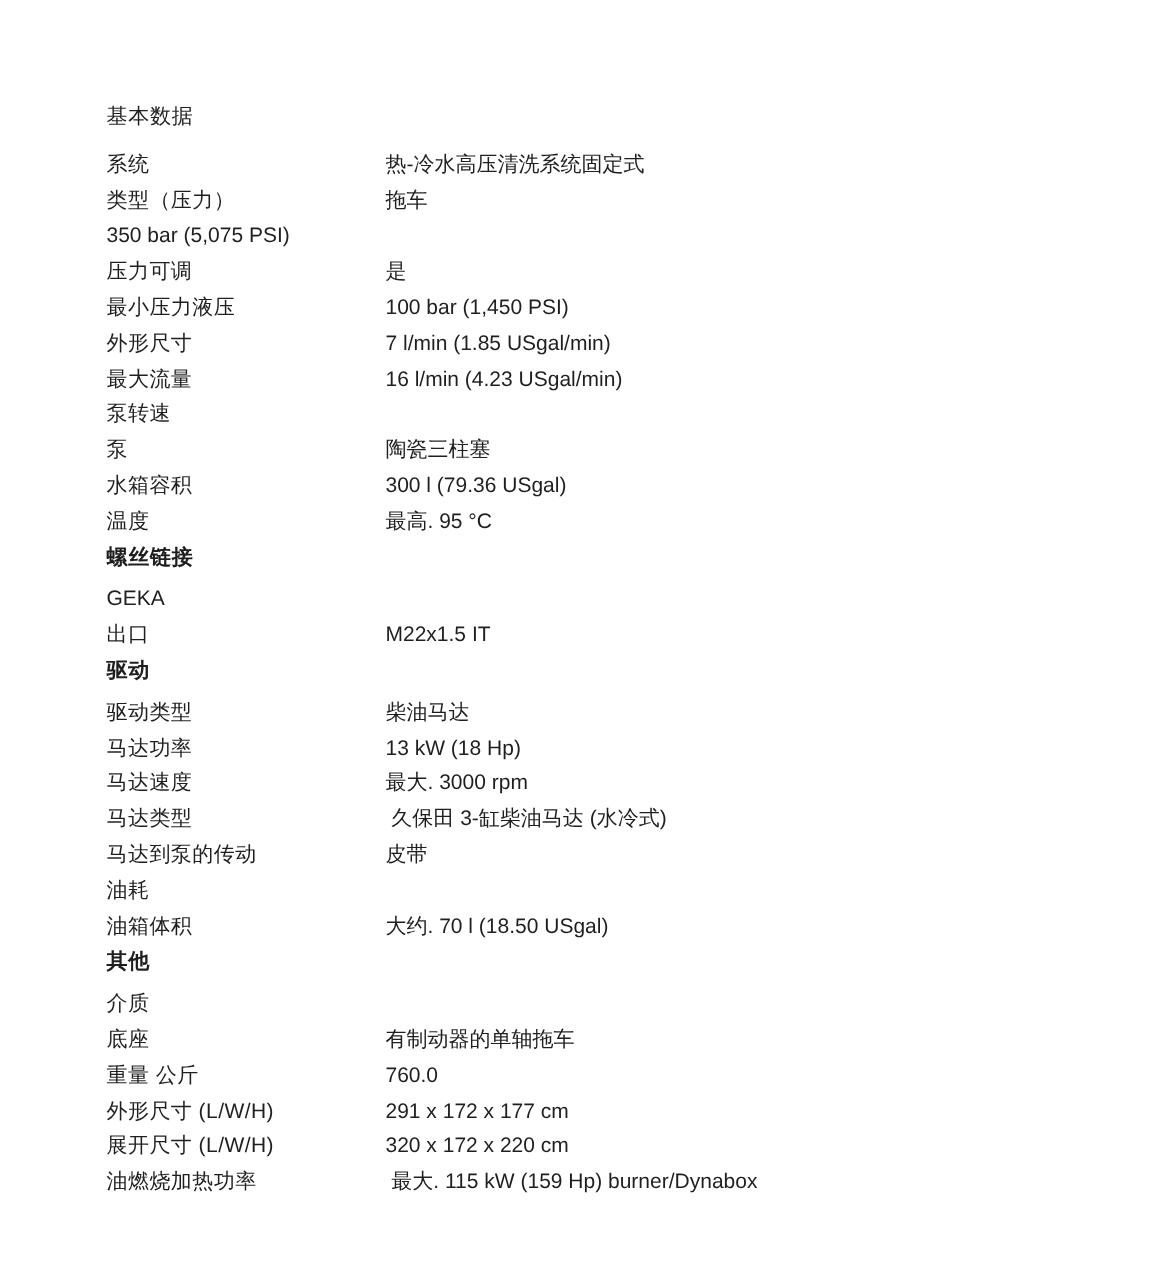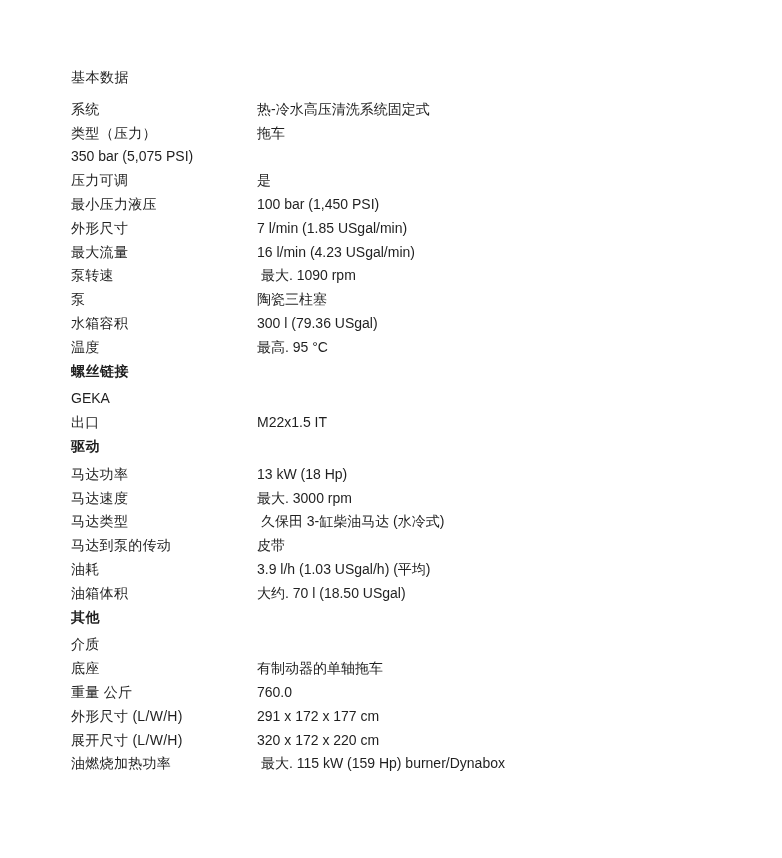--- a/index.html
+++ b/index.html
@@ -84,21 +84,20 @@
       <div class="row">
         <span class="label">外形尺寸</span>
         <span class="value">7 l/min (1.85 USgal/min)</span>
       </div>
       <div class="row">
         <span class="label">最大流量</span>
         <span class="value">16 l/min (4.23 USgal/min)</span>
       </div>
       <div class="row">
         <span class="label">泵转速</span>
-        <span class="value"> 最大. 1090 rpm</span>
       </div>
       <div class="row">
         <span class="label">泵</span>
         <span class="value">陶瓷三柱塞</span>
       </div>
       <div class="row">
         <span class="label">水箱容积</span>
         <span class="value">300 l (79.36 USgal)</span>
       </div>
       <div class="row">
@@ -118,38 +117,41 @@
         <span class="label">出口</span>
         <span class="value">M22x1.5 IT</span>
       </div>
     </div>
   </section>
 
   <section class="section">
     <h2 class="heading">驱动</h2>
     <div class="rows">
       <div class="row">
+        <span class="label">驱动类型</span>
+        <span class="value">柴油马达</span>
+      </div>
+      <div class="row">
         <span class="label">马达功率</span>
         <span class="value">13 kW (18 Hp)</span>
       </div>
       <div class="row">
         <span class="label">马达速度</span>
         <span class="value">最大. 3000 rpm</span>
       </div>
       <div class="row">
         <span class="label">马达类型</span>
         <span class="value"> 久保田 3-缸柴油马达 (水冷式)</span>
       </div>
       <div class="row">
         <span class="label">马达到泵的传动</span>
         <span class="value">皮带</span>
       </div>
       <div class="row">
         <span class="label">油耗</span>
-        <span class="value">3.9 l/h (1.03 USgal/h) (平均)</span>
       </div>
       <div class="row">
         <span class="label">油箱体积</span>
         <span class="value">大约. 70 l (18.50 USgal)</span>
       </div>
     </div>
   </section>
 
   <section class="section">
     <h2 class="heading">其他</h2>

